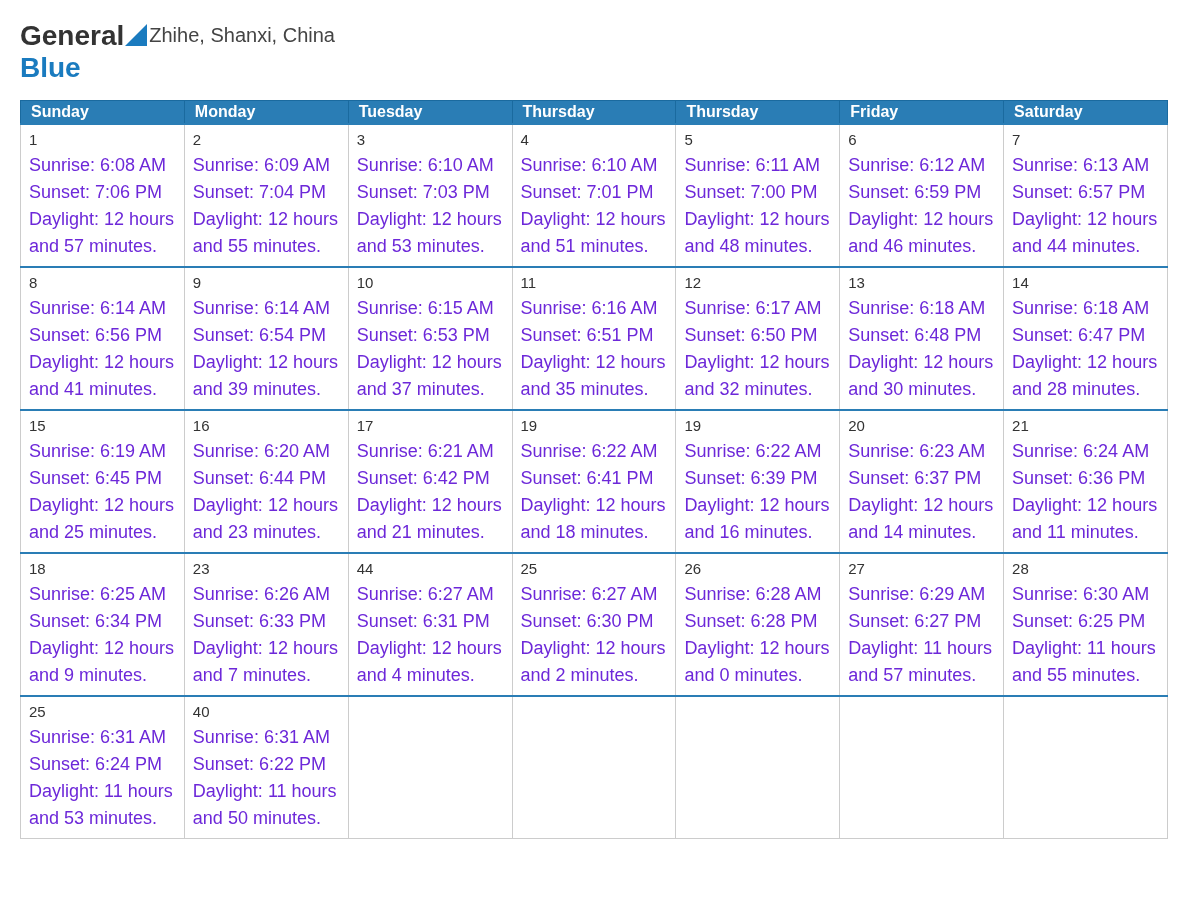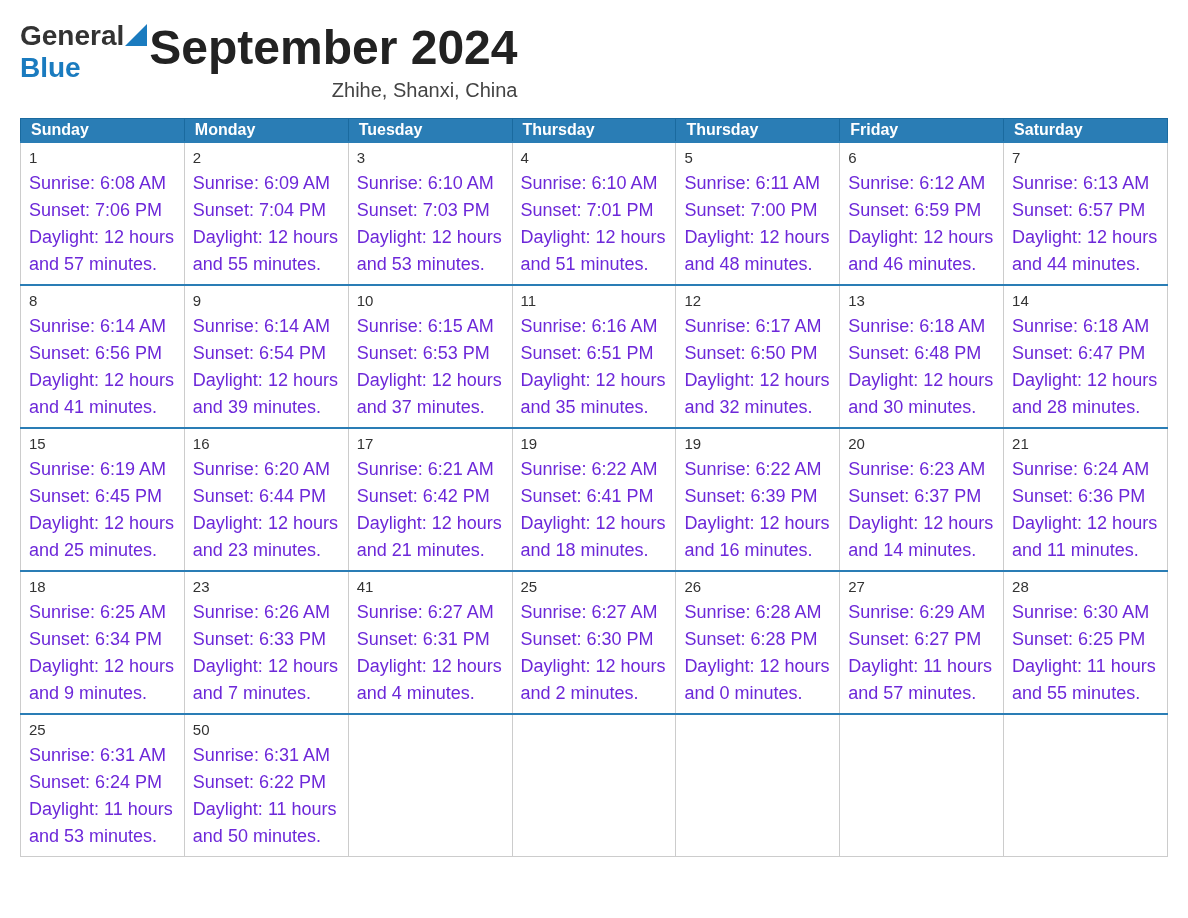--- a/index.html
+++ b/index.html
@@ -95,21 +95,20 @@
         <svg width="22" height="22" viewBox="0 0 22 22" style="margin: 0 2px 0 1px; margin-top:-2px;">
           <polygon points="0,22 22,22 22,0" fill="#1a7bbf"></polygon>
         </svg>
       </div>
       <div>
         <span class="logo-text-blue">Blue</span>
       </div>
     </div>
   </div>
   <div class="title-block">
-    <div class="month-title">September 2024</div>
     <div class="location">Zhihe, Shanxi, China</div>
   </div>
 </div>
 
 <table class="calendar">
   <thead>
     <tr>
       <th>Sunday</th>
       <th>Monday</th>
       <th>Tuesday</th>
@@ -213,21 +212,21 @@
       <tr class="week-row">
         <td>
         <span class="day-number">18</span>
         <div class="day-info">Sunrise: 6:25 AM<br>Sunset: 6:34 PM<br>Daylight: 12 hours<br>and 9 minutes.</div>
       </td>
         <td>
         <span class="day-number">23</span>
         <div class="day-info">Sunrise: 6:26 AM<br>Sunset: 6:33 PM<br>Daylight: 12 hours<br>and 7 minutes.</div>
       </td>
         <td>
-        <span class="day-number">41</span>
+        <span class="day-number">44</span>
         <div class="day-info">Sunrise: 6:27 AM<br>Sunset: 6:31 PM<br>Daylight: 12 hours<br>and 4 minutes.</div>
       </td>
         <td>
         <span class="day-number">25</span>
         <div class="day-info">Sunrise: 6:27 AM<br>Sunset: 6:30 PM<br>Daylight: 12 hours<br>and 2 minutes.</div>
       </td>
         <td>
         <span class="day-number">26</span>
         <div class="day-info">Sunrise: 6:28 AM<br>Sunset: 6:28 PM<br>Daylight: 12 hours<br>and 0 minutes.</div>
       </td>
@@ -239,21 +238,21 @@
         <span class="day-number">28</span>
         <div class="day-info">Sunrise: 6:30 AM<br>Sunset: 6:25 PM<br>Daylight: 11 hours<br>and 55 minutes.</div>
       </td>
       </tr>
       <tr class="week-row">
         <td>
         <span class="day-number">25</span>
         <div class="day-info">Sunrise: 6:31 AM<br>Sunset: 6:24 PM<br>Daylight: 11 hours<br>and 53 minutes.</div>
       </td>
         <td>
-        <span class="day-number">50</span>
+        <span class="day-number">40</span>
         <div class="day-info">Sunrise: 6:31 AM<br>Sunset: 6:22 PM<br>Daylight: 11 hours<br>and 50 minutes.</div>
       </td>
         <td class="empty-cell"></td>
         <td class="empty-cell"></td>
         <td class="empty-cell"></td>
         <td class="empty-cell"></td>
         <td class="empty-cell"></td>
       </tr>
     </tbody>
 </table>

